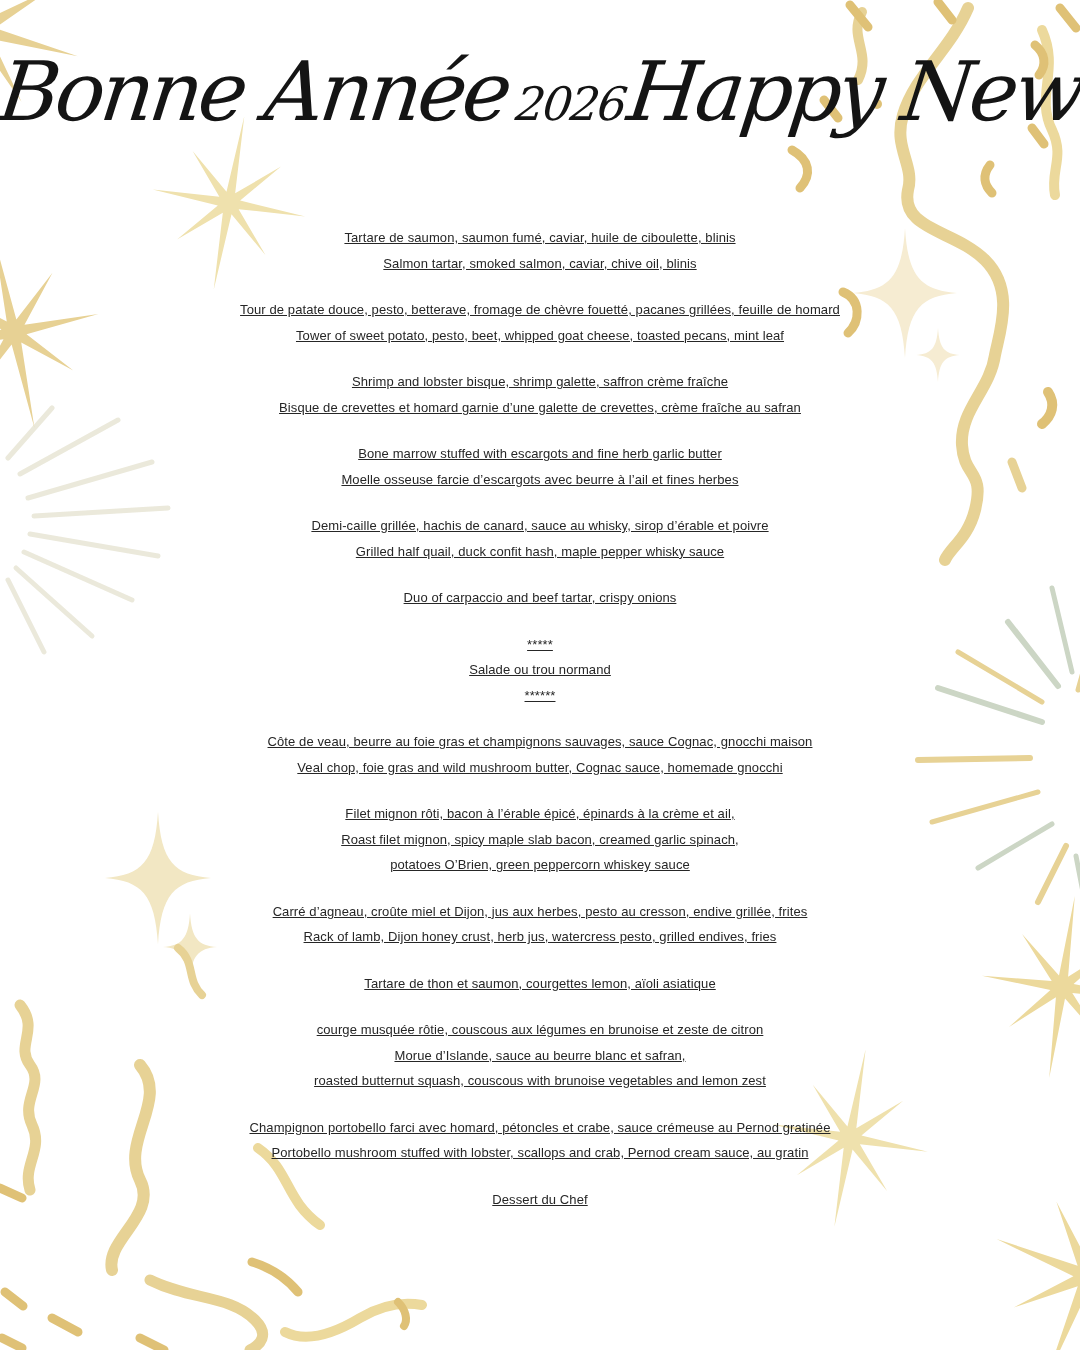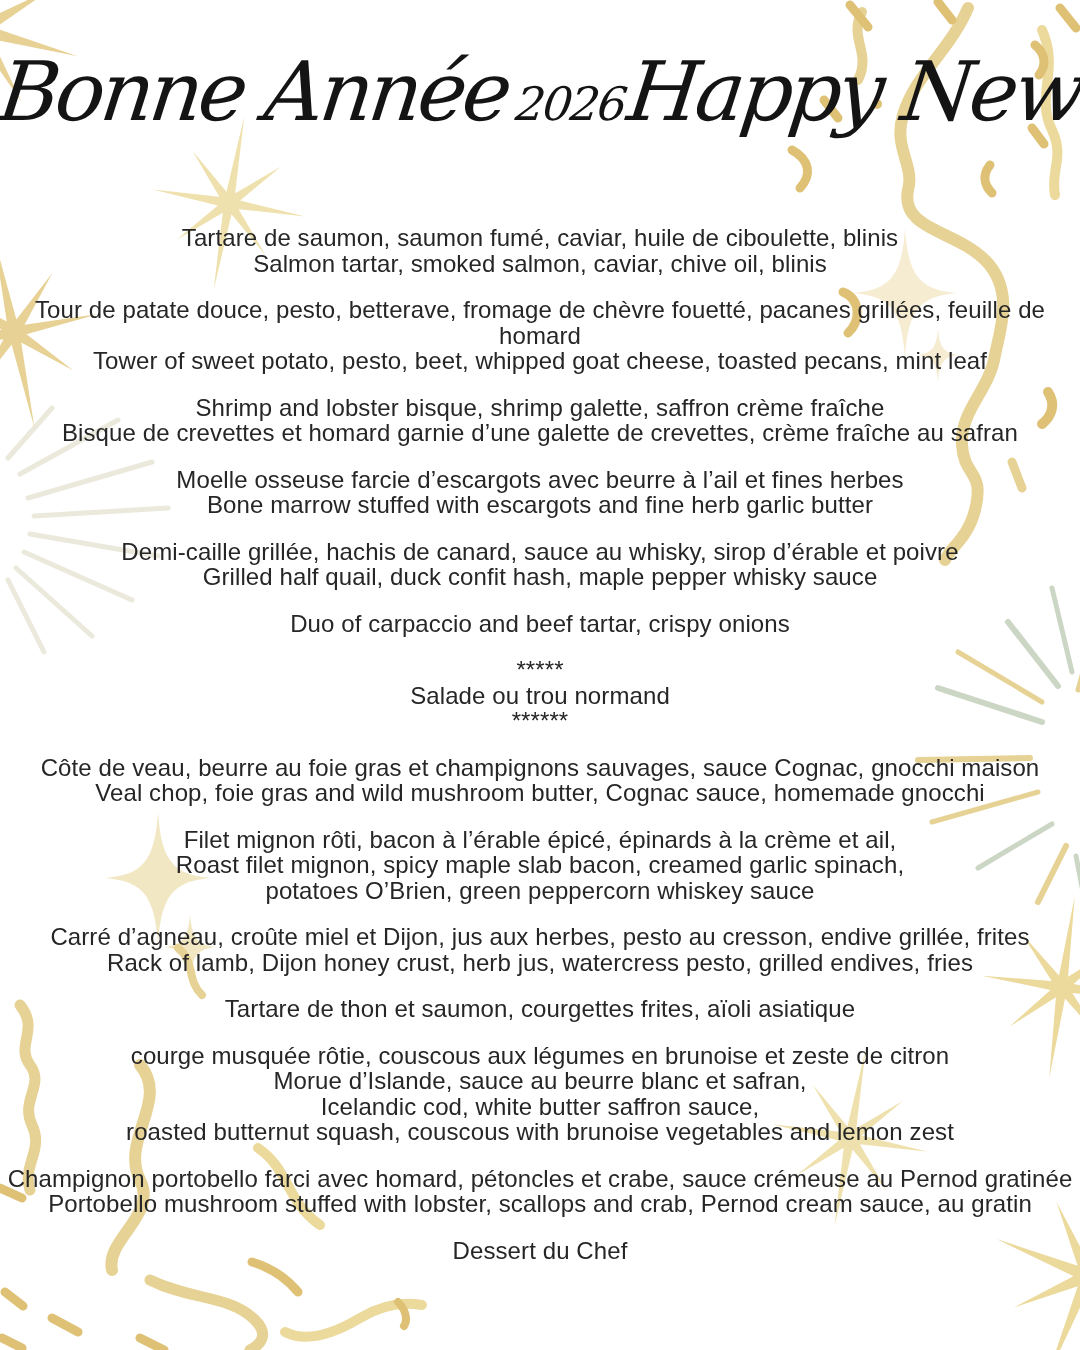--- a/index.html
+++ b/index.html
@@ -25,24 +25,25 @@
     font-size:46px;
     letter-spacing:-2px;
     margin:0 2px 0 10px;
   }
   .menu{
     position:absolute;top:225px;left:0;width:100%;z-index:1;
     text-align:center;
   }
   .course{margin:0 0 21px 0;}
   .line{
-    font-size:24px;
+    font-size:13px;
     line-height:25.5px;
     color:var(--text,#262626);
     letter-spacing:.1px;
+    text-decoration:underline;
   }
 </style>
 </head>
 <body>
 
 <div class="page">
 
   <svg class="decor" width="1080" height="1350" viewBox="0 0 1080 1350" aria-hidden="true">
     <defs>
       <polygon id="star8" points="0,-100 5,-12 51,-51 12,-5 88,0 12,5 51,51 5,12 0,100 -5,12 -51,51 -12,5 -88,0 -12,-5 -51,-51 -5,-12"></polygon>
@@ -157,22 +158,22 @@
       </div>
       <div class="course">
         <div class="line">Tour de patate douce, pesto, betterave, fromage de chèvre fouetté, pacanes grillées, feuille de homard</div>
         <div class="line">Tower of sweet potato, pesto, beet, whipped goat cheese, toasted pecans, mint leaf</div>
       </div>
       <div class="course">
         <div class="line">Shrimp and lobster bisque, shrimp galette, saffron crème fraîche</div>
         <div class="line">Bisque de crevettes et homard garnie d’une galette de crevettes, crème fraîche au safran</div>
       </div>
       <div class="course">
+        <div class="line">Bone marrow stuffed with escargots and fine herb garlic butter</div>
         <div class="line">Moelle osseuse farcie d’escargots avec beurre à l’ail et fines herbes</div>
-        <div class="line">Bone marrow stuffed with escargots and fine herb garlic butter</div>
       </div>
       <div class="course">
         <div class="line">Demi-caille grillée, hachis de canard, sauce au whisky, sirop d’érable et poivre</div>
         <div class="line">Grilled half quail, duck confit hash, maple pepper whisky sauce</div>
       </div>
       <div class="course">
         <div class="line">Duo of carpaccio and beef tartar, crispy onions</div>
       </div>
       <div class="course">
         <div class="line">*****</div>
@@ -186,26 +187,25 @@
       <div class="course">
         <div class="line">Filet mignon rôti, bacon à l’érable épicé, épinards à la crème et ail,</div>
         <div class="line">Roast filet mignon, spicy maple slab bacon, creamed garlic spinach,</div>
         <div class="line">potatoes O’Brien, green peppercorn whiskey sauce</div>
       </div>
       <div class="course">
         <div class="line">Carré d’agneau, croûte miel et Dijon, jus aux herbes, pesto au cresson, endive grillée, frites</div>
         <div class="line">Rack of lamb, Dijon honey crust, herb jus, watercress pesto, grilled endives, fries</div>
       </div>
       <div class="course">
-        <div class="line">Tartare de thon et saumon, courgettes frites, aïoli asiatique</div>
+        <div class="line">Tartare de thon et saumon, courgettes lemon, aïoli asiatique</div>
       </div>
       <div class="course">
         <div class="line">courge musquée rôtie, couscous aux légumes en brunoise et zeste de citron</div>
         <div class="line">Morue d’Islande, sauce au beurre blanc et safran,</div>
-        <div class="line">Icelandic cod, white butter saffron sauce,</div>
         <div class="line">roasted butternut squash, couscous with brunoise vegetables and lemon zest</div>
       </div>
       <div class="course">
         <div class="line">Champignon portobello farci avec homard, pétoncles et crabe, sauce crémeuse au Pernod gratinée</div>
         <div class="line">Portobello mushroom stuffed with lobster, scallops and crab, Pernod cream sauce, au gratin</div>
       </div>
       <div class="course">
         <div class="line">Dessert du Chef</div>
       </div>
     </div>

